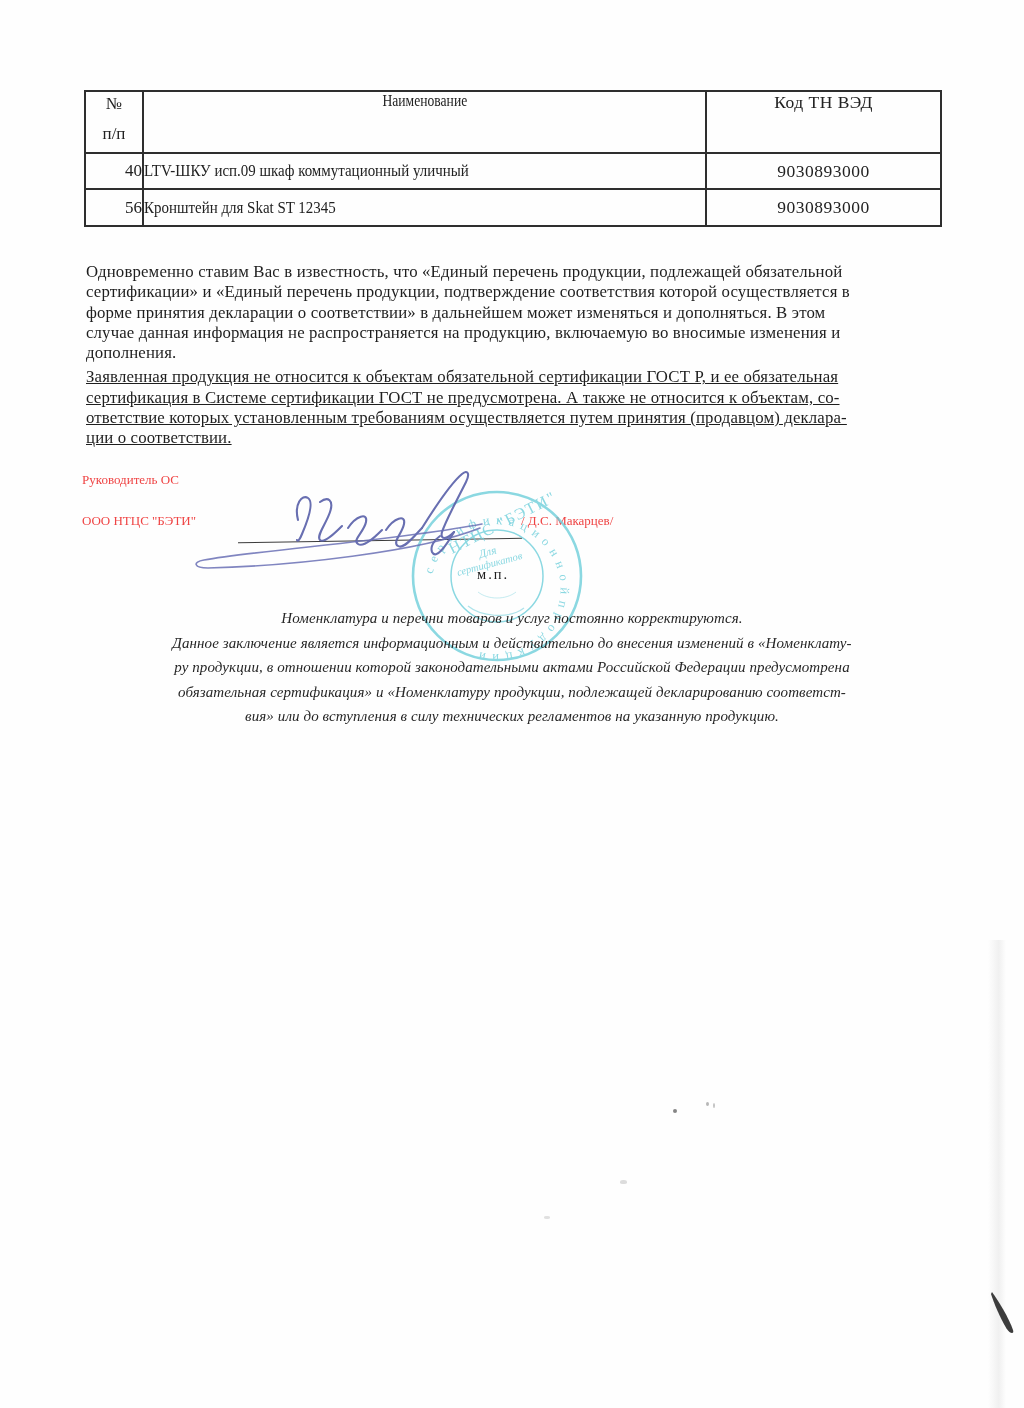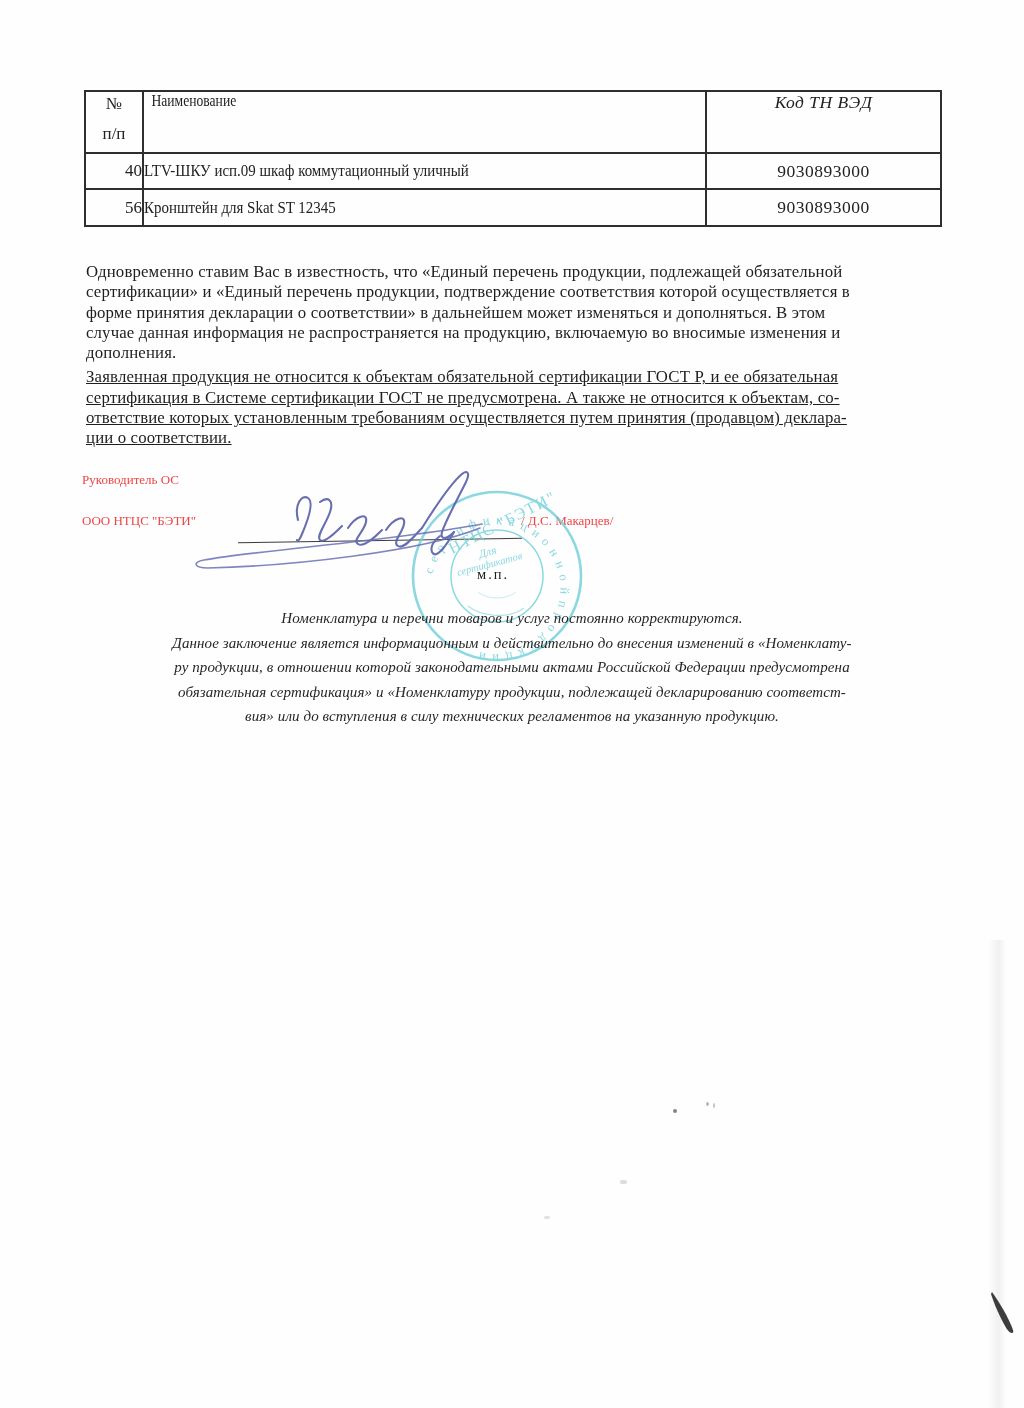--- a/index.html
+++ b/index.html
@@ -17,22 +17,22 @@
   }
   .doc-table td{
     border:2px solid #2e2e2e;
     padding:0;vertical-align:middle;
     color:#222;
   }
   .doc-table .hdr-cell{vertical-align:top;}
   .hdr-num{height:60px;text-align:center;font-size:17px;padding-top:2px;}
   .hdr-num .l1{display:block;margin-top:2px;}
   .hdr-num .l2{display:block;margin-top:10px;}
-  .hdr-name{font-size:16px;padding-top:4px;}
-  .hdr-code{text-align:center;font-size:17.5px;padding-top:5px;letter-spacing:.5px;font-style:italic;}
+  .hdr-name{text-align:center;font-size:16px;padding-top:4px;}
+  .hdr-code{text-align:center;font-size:17.5px;padding-top:5px;letter-spacing:.5px;}
   .row-num{height:34px;text-align:right;padding-right:10px;font-size:17px;}
   .row-name{padding-left:9px;font-size:17px;}
   .row-code{text-align:center;font-size:17.5px;letter-spacing:.5px;}
   .cond{display:inline-block;transform:scaleX(.88);transform-origin:0 50%;white-space:nowrap;}
   .cond-c{display:inline-block;transform:scaleX(.85);transform-origin:50% 50%;white-space:nowrap;}
   
   .para{
     white-space:pre-line;
     font-size:16.8px;line-height:20.3px;letter-spacing:.15px;
     margin:4px;color:#1e1e1e;

